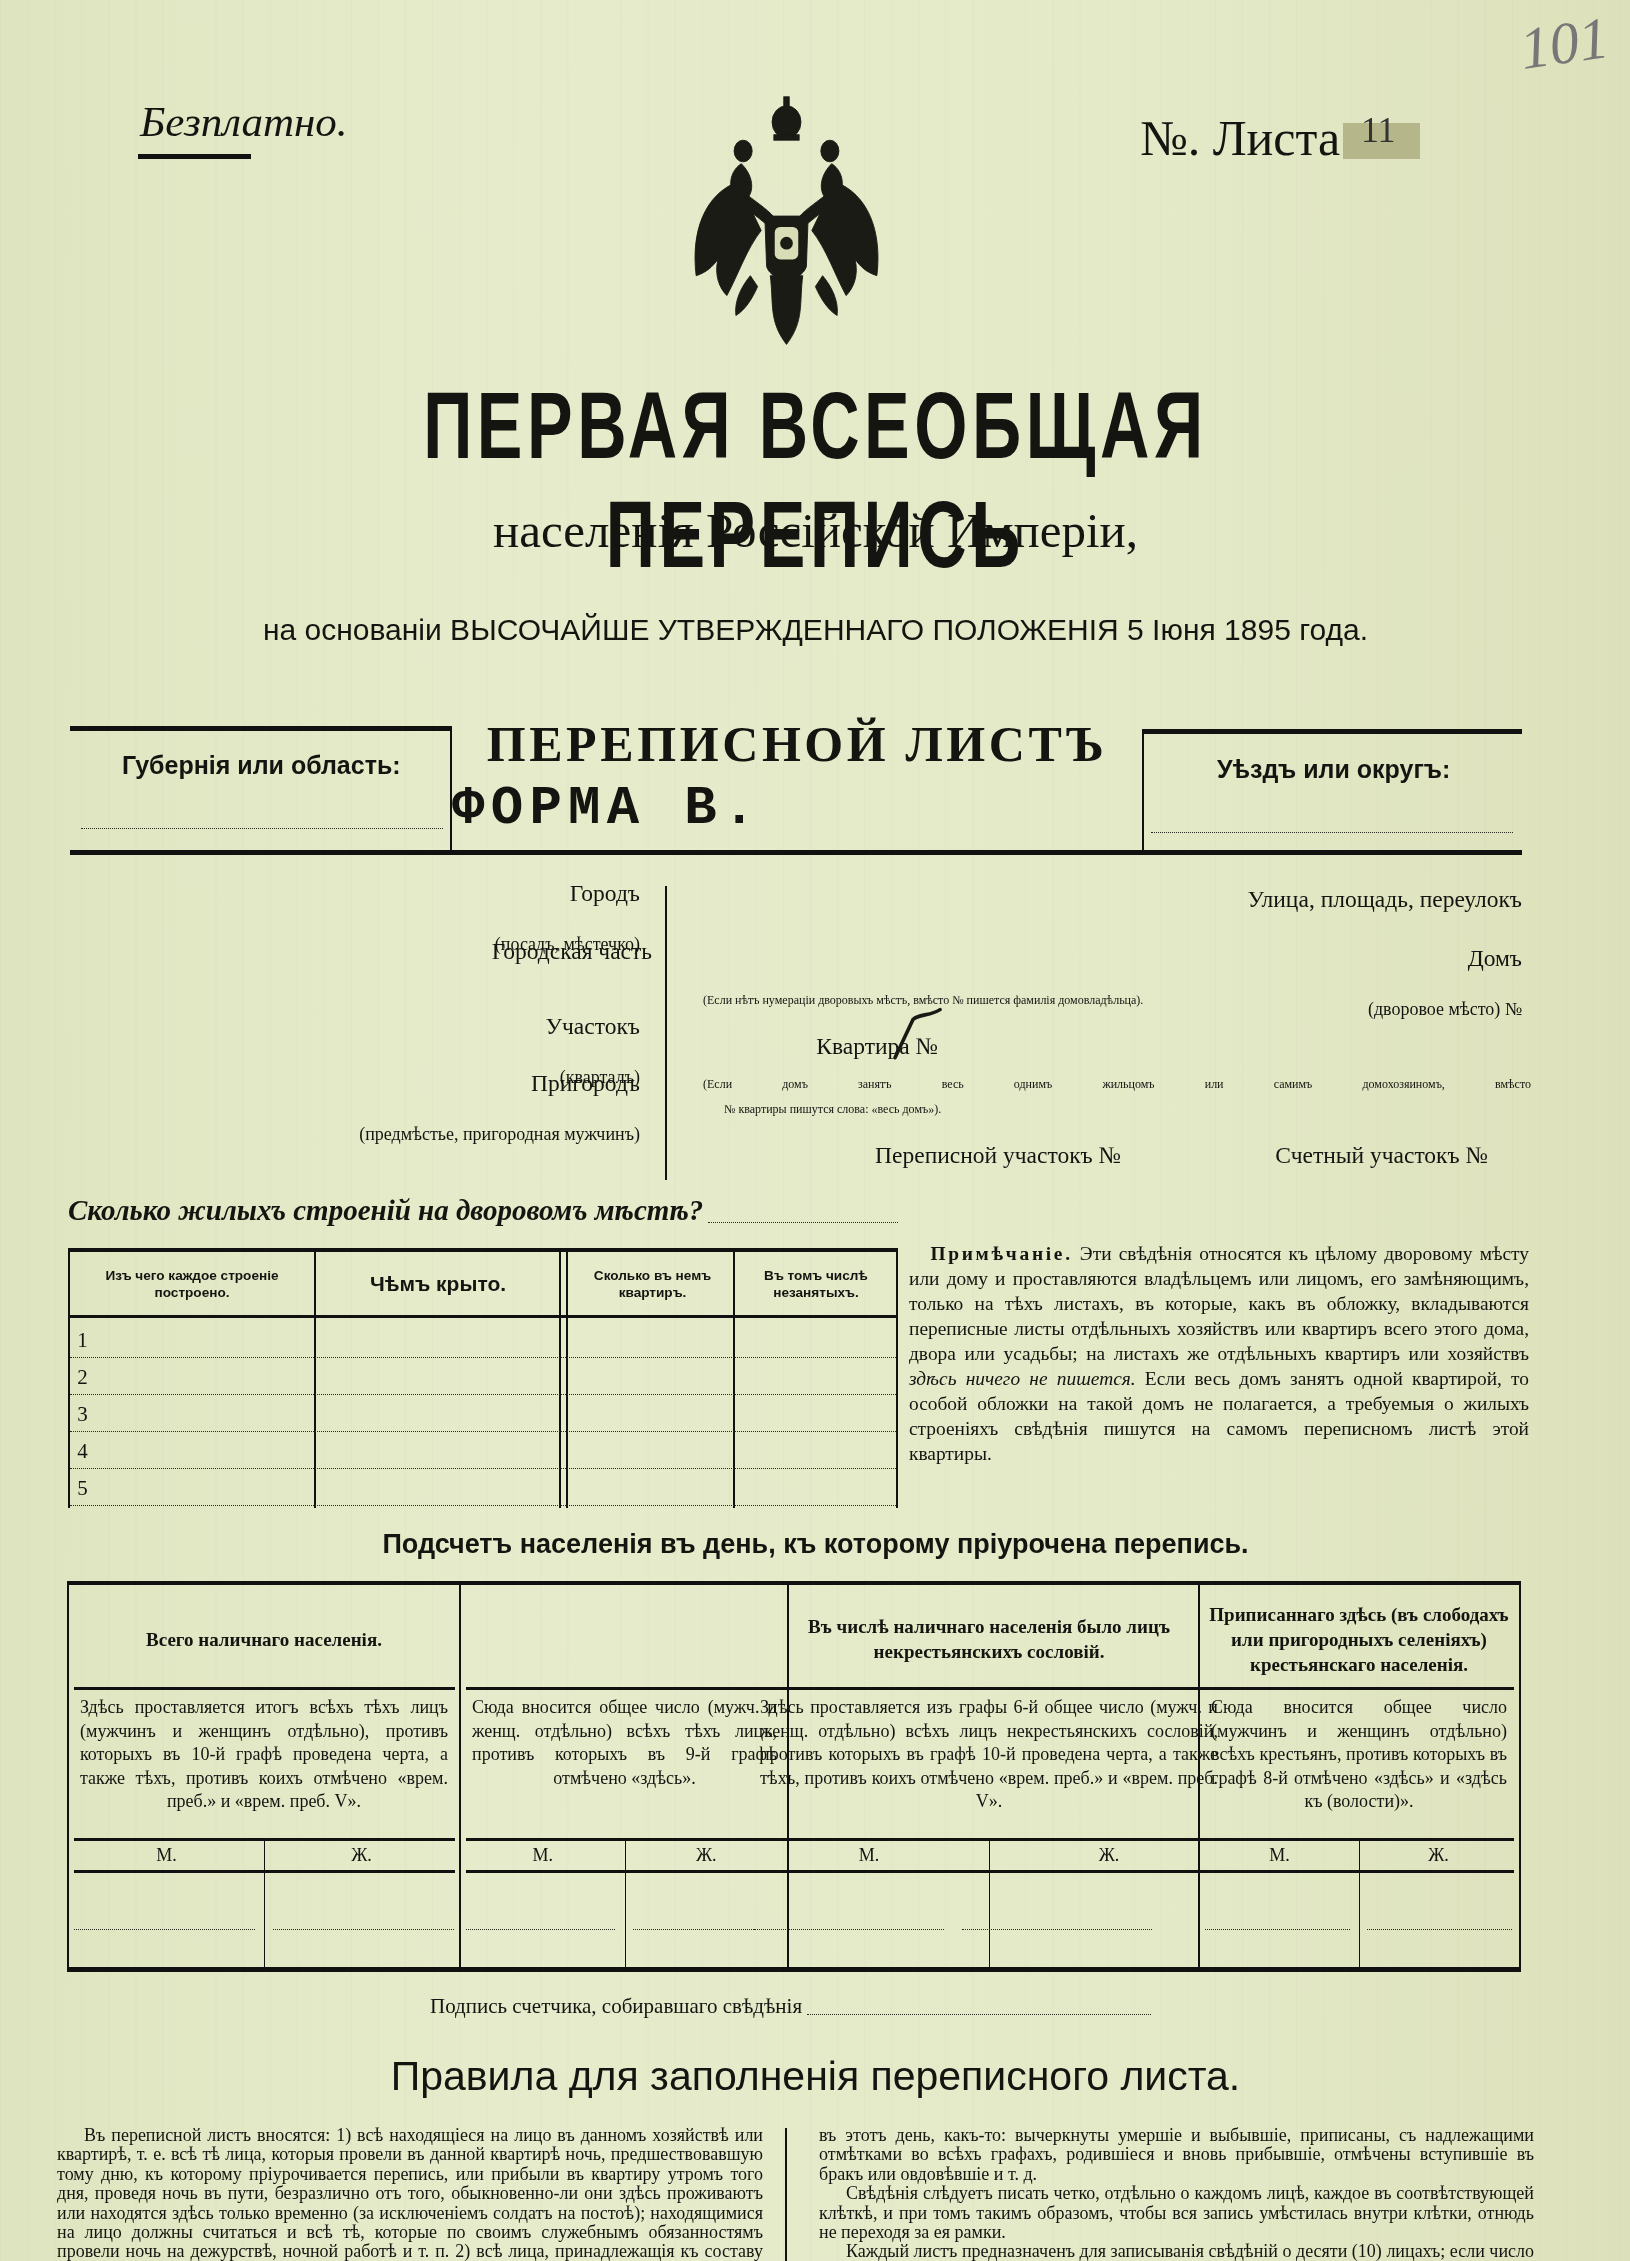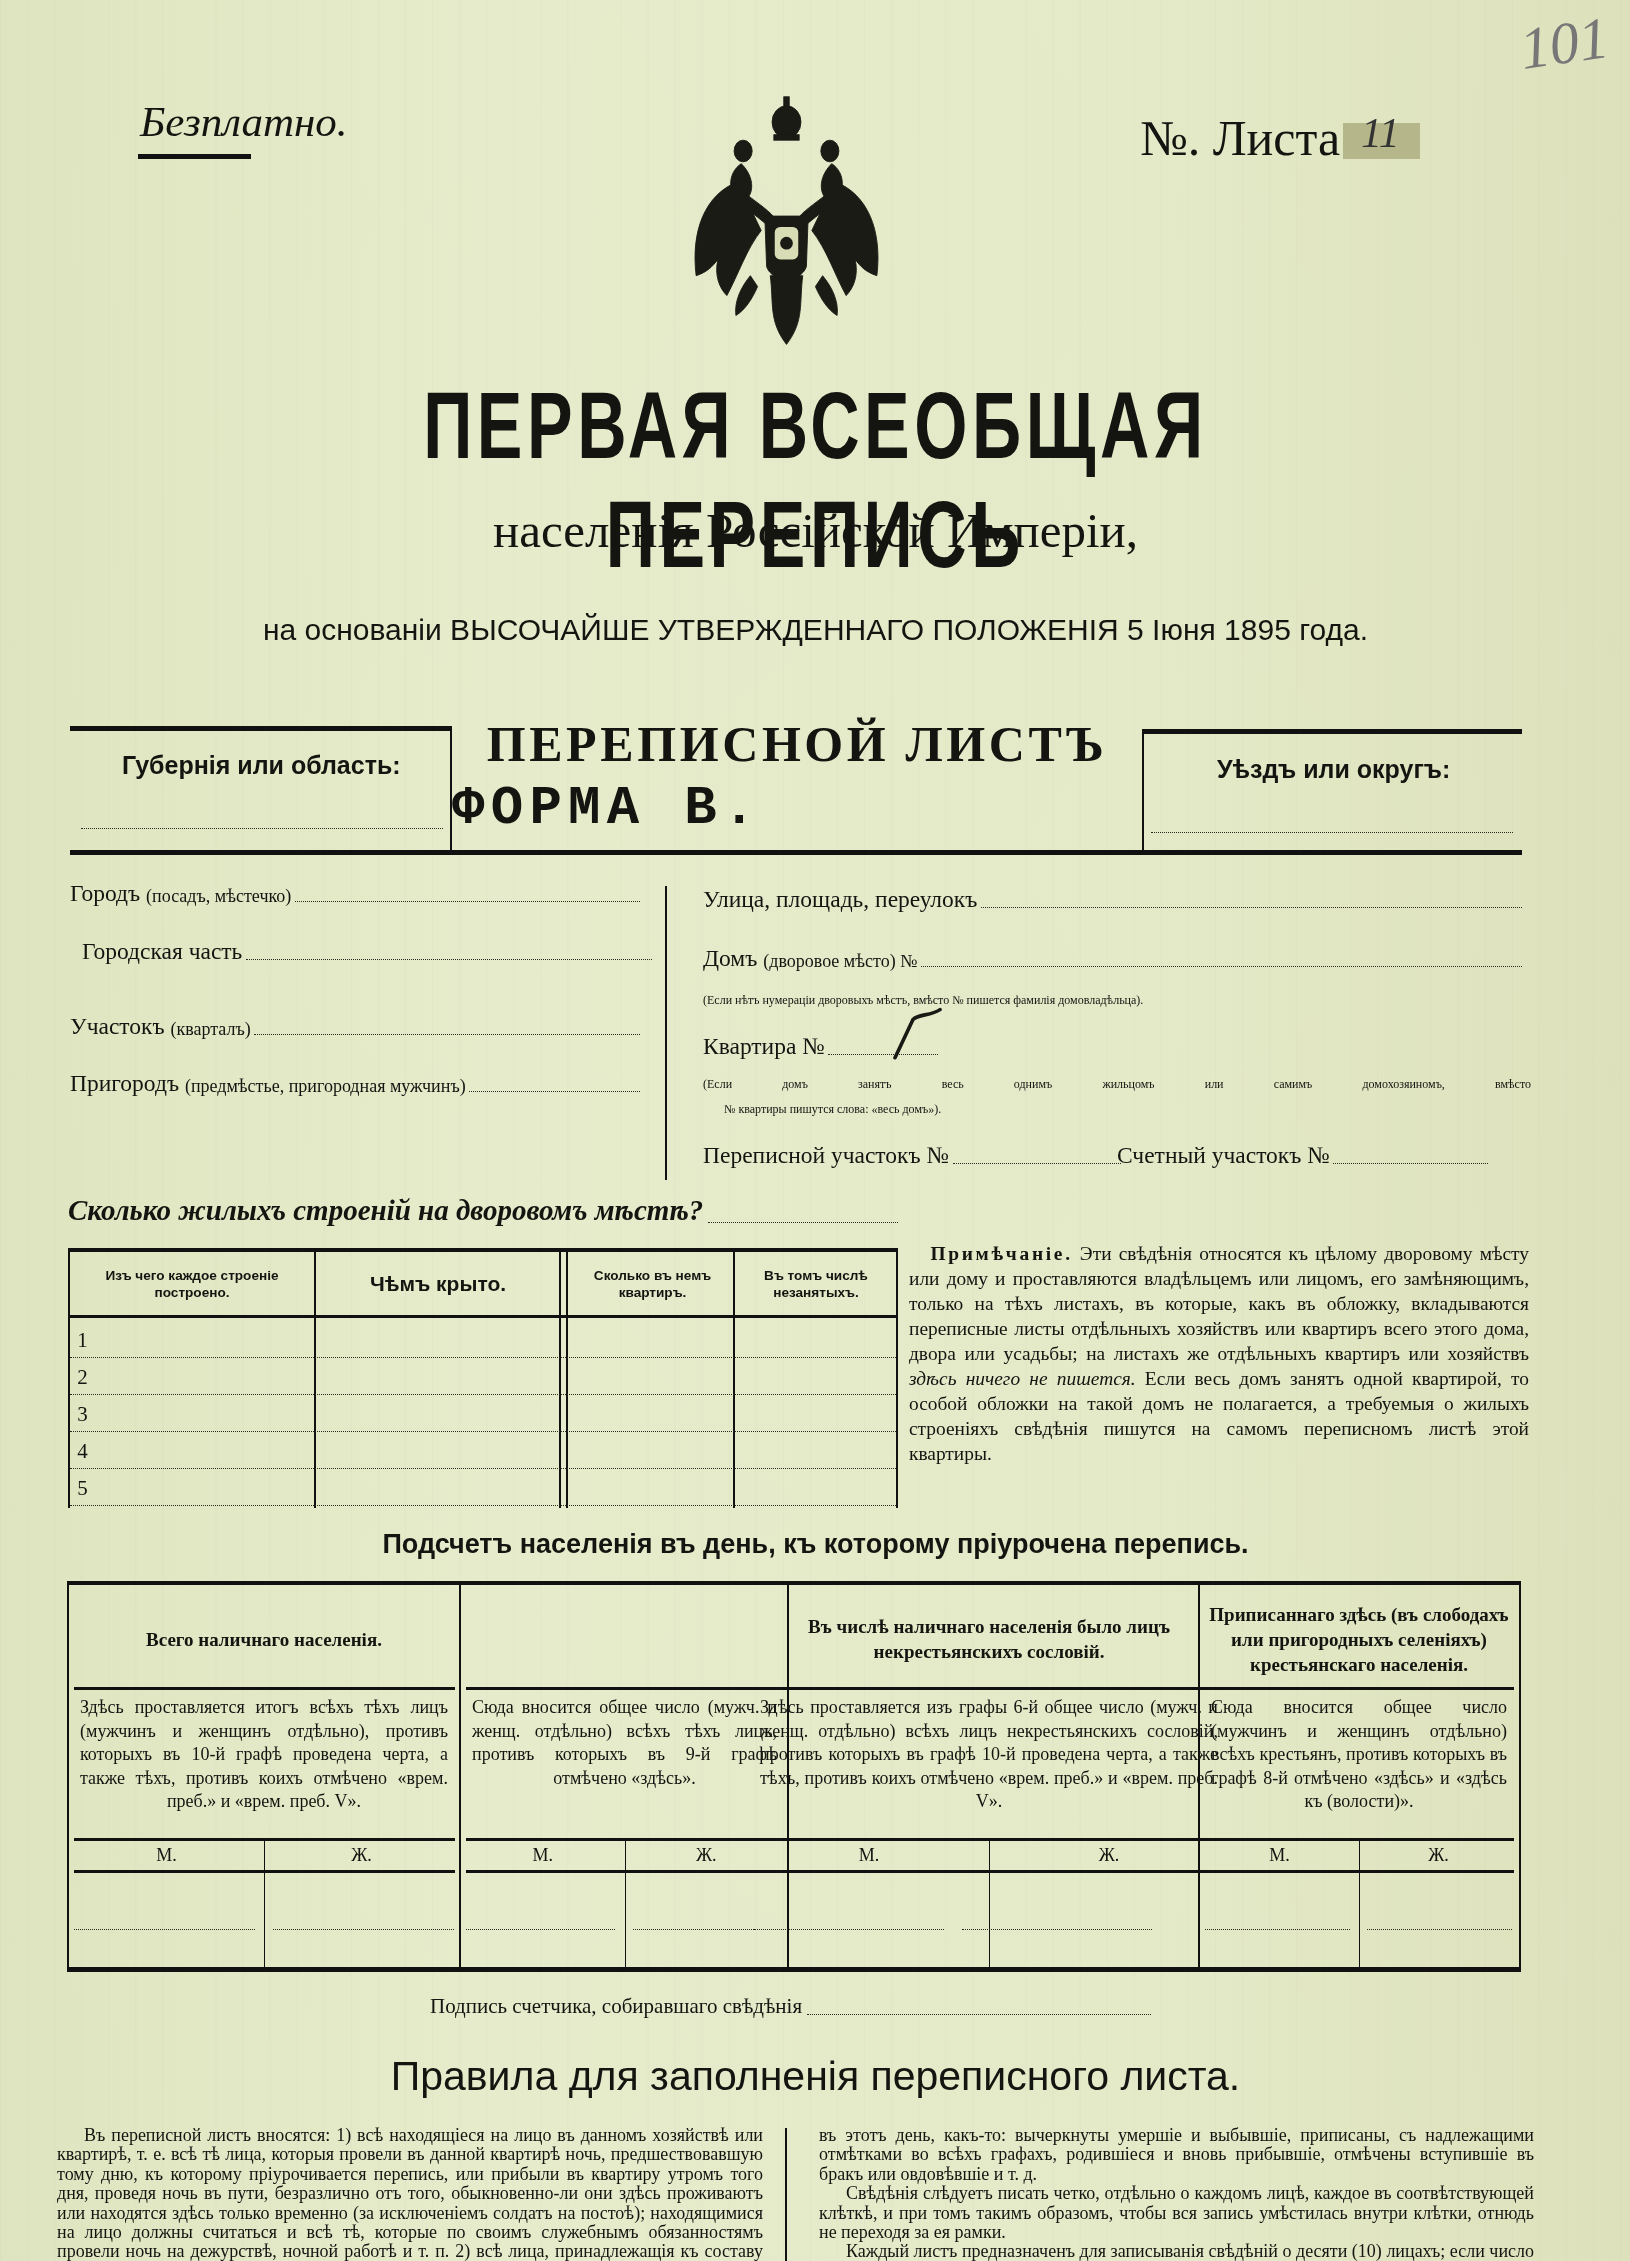--- a/index.html
+++ b/index.html
@@ -13,21 +13,21 @@
     color: #141410;
   }
   .abs { position: absolute; }
   .dots { border-bottom: 1.8px dotted #2a2a20; }
 
   
   #free { left: 140px; top: 97px; font-size: 43px; font-style: italic; }
   #free-underline { left: 138px; top: 154px; width: 113px; height: 4.5px; background:#111; }
   #sheet-no { left: 1140px; top: 109px; font-size: 50px; white-space: nowrap; }
   #sheet-box { display:inline-block; width:77px; height:36px; background:#b5b68a; vertical-align: -3.6px; margin-left: 2.7px; position: relative; }
-  #sheet-box .hw { position:absolute; left:18px; top:-13.6px; font-style: italic; font-size: 42px; color:#333; }
+  #sheet-box .hw { position:absolute; left:18px; top:-13.6px; font-size: 36px; color:#333; }
   #archive-num { left: 1520px; top: 9px; font-size: 59px; font-style: italic; color:#777; transform: rotate(-8deg); }
 
   
   #eagle { left: 687px; top: 95px; width: 199px; height: 253px; }
 
   
   #title { left: 0; width: 1631px; top: 371px; text-align:center; font-size: 95px; font-weight: bold; letter-spacing: 6.3px; font-family: "Liberation Sans", "DejaVu Sans", sans-serif; transform: scaleX(0.72); transform-origin: 815px 0; }
   #subtitle { left:0; width:1631px; top: 502px; text-align:center; font-size: 49px; }
   #decree { left:0; width:1631px; top: 613px; text-align:center; font-size: 30px; font-family: "Liberation Sans", sans-serif; }
 
@@ -38,21 +38,21 @@
   #hb-v1 { left: 450px; top: 726px; width: 1.8px; height: 127px; background:#111; }
   #hb-v2 { left: 1142px; top: 729px; width: 1.8px; height: 122px; background:#111; }
   #gub-label { left: 122px; top: 751px; font-size: 25px; font-family:"Liberation Sans", sans-serif; font-weight:bold; }
   #gub-line { left: 81px; top: 828px; width: 362px; }
   #uezd-label { left: 1217px; top: 755px; font-size: 25px; font-family:"Liberation Sans", sans-serif; font-weight:bold; }
   #uezd-line { left: 1151px; top: 832px; width: 362px; }
   #form-title { left: 452px; width: 690px; top: 715px; text-align:center; font-size: 50px; font-weight:bold; letter-spacing: 3.6px; }
   #form-sub { left: 452px; width: 690px; top: 778px; text-align:left; font-size: 54px; font-weight:bold; letter-spacing: 6.3px; font-family:"Liberation Mono", monospace; }
 
   
-  .field { position:absolute; display:flex; align-items:flex-end; font-size: 23.5px; white-space: nowrap; }
+  .field { position:absolute; display:flex; align-items:flex-end; font-size: 23.5px; white-space: nowrap; flex-direction: column; }
   .field .lbl { flex: none; }
   .field .fill { flex: 1; border-bottom: 1.8px dotted #2a2a20; margin-left: 3.6px; margin-bottom: 5.4px; position: relative; }
   .field .small { font-size: 18px; }
   #addr-divider { left: 665px; top: 886px; width: 2.3px; height: 294px; background:#111; }
   .note { position:absolute; font-size: 12px; line-height: 25px; }
   #kv-handwriting { position:absolute; left: 886px; top: 1006px; width: 72px; height: 54px; }
 
   
   #bld-q { left: 68px; top: 1194px; font-size: 29px; font-style: italic; font-weight: bold; white-space: nowrap; display:flex; align-items:flex-end; }
   #bld-q .fill { width: 190px; border-bottom: 1.8px dotted #2a2a20; margin-left: 4.5px; margin-bottom: 4.5px; }

